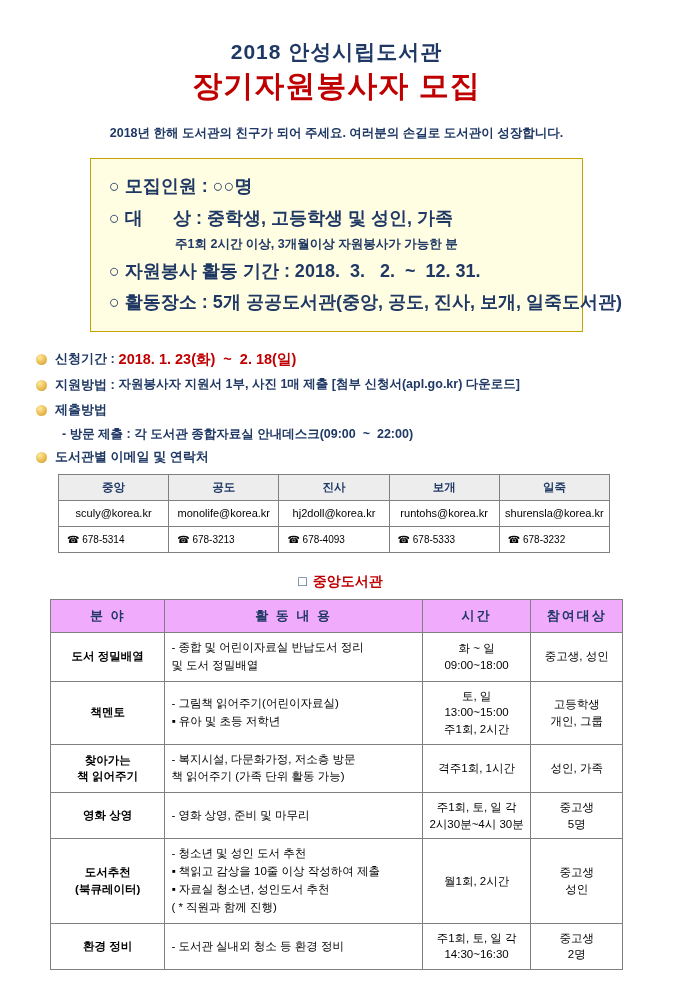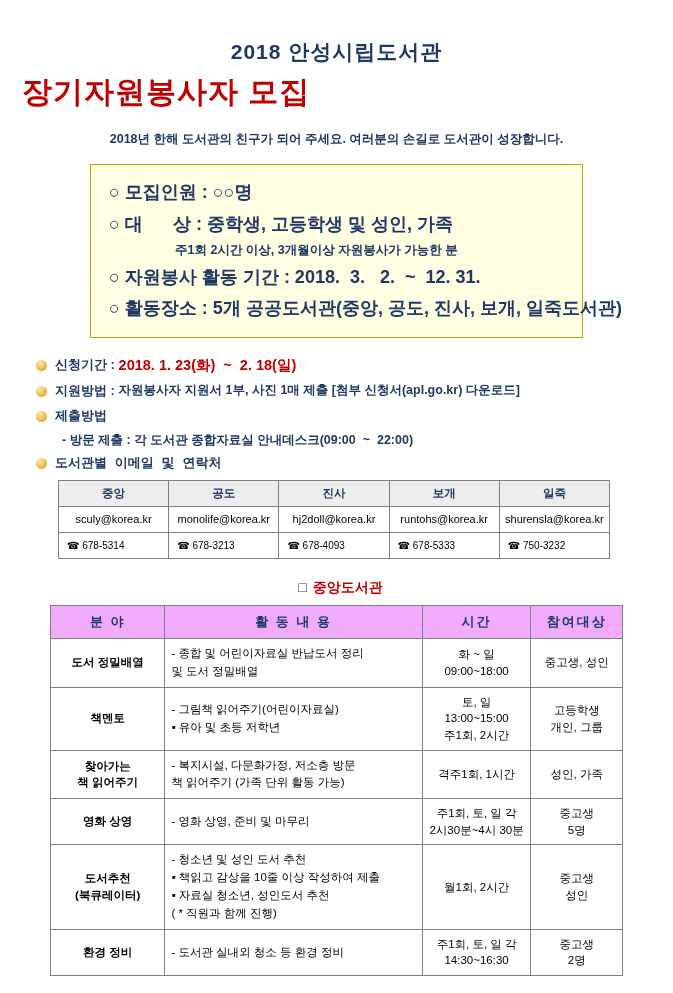--- a/index.html
+++ b/index.html
@@ -25,25 +25,26 @@
   
   .title-line1 {
     text-align: center;
     font-size: 21px;
     font-weight: bold;
     color: #1f3864;
     letter-spacing: 1px;
     margin-top: 38px;
   }
   .title-line2 {
+    text-align: center;
     font-size: 30px;
     font-weight: bold;
     color: #c00000;
     letter-spacing: 1px;
-    margin-top: 6px;
+    margin-top: 0;
   }
   .subtitle {
     text-align: center;
     font-size: 12.5px;
     font-weight: bold;
     color: #1f3864;
     margin-top: 18px;
   }
 
   
@@ -242,21 +243,21 @@
       <span class="b-label">지원방법 : </span>
       <span class="b-text">자원봉사자 지원서 1부, 사진 1매 제출 [첨부 신청서(apl.go.kr) 다운로드]</span>
     </div>
 
     <div class="bullet-row">
       <span class="dot"></span>
       <span class="b-label">제출방법</span>
     </div>
     <div class="sub-line">- 방문 제출 : 각 도서관 종합자료실 안내데스크(09:00  ~  22:00)</div>
 
-    <div class="bullet-row" style="margin-top:0;font-family:Liberation Mono, monospace;">
+    <div class="bullet-row" style="margin-top:0;">
       <span class="dot"></span>
       <span class="b-label">도서관별 이메일 및 연락처</span>
     </div>
   </div>
 
   <div class="contact-wrap">
     <table class="contact">
       <tbody>
           <tr>
         <th>중앙</th>
@@ -270,21 +271,21 @@
         <td class="email">monolife@korea.kr</td>
         <td class="email">hj2doll@korea.kr</td>
         <td class="email">runtohs@korea.kr</td>
         <td class="email">shurensla@korea.kr</td>
       </tr>
       <tr>
         <td class="phone">☎ 678-5314</td>
         <td class="phone">☎ 678-3213</td>
         <td class="phone">☎ 678-4093</td>
         <td class="phone">☎ 678-5333</td>
-        <td class="phone">☎ 750-3232</td>
+        <td class="phone">☎ 678-3232</td>
       </tr>
     </tbody>
       </table>
   </div>
 
   <div class="sec-head">
     <span class="sq">□</span><span>중앙도서관</span>
   </div>
 
   <div class="prog-wrap">

